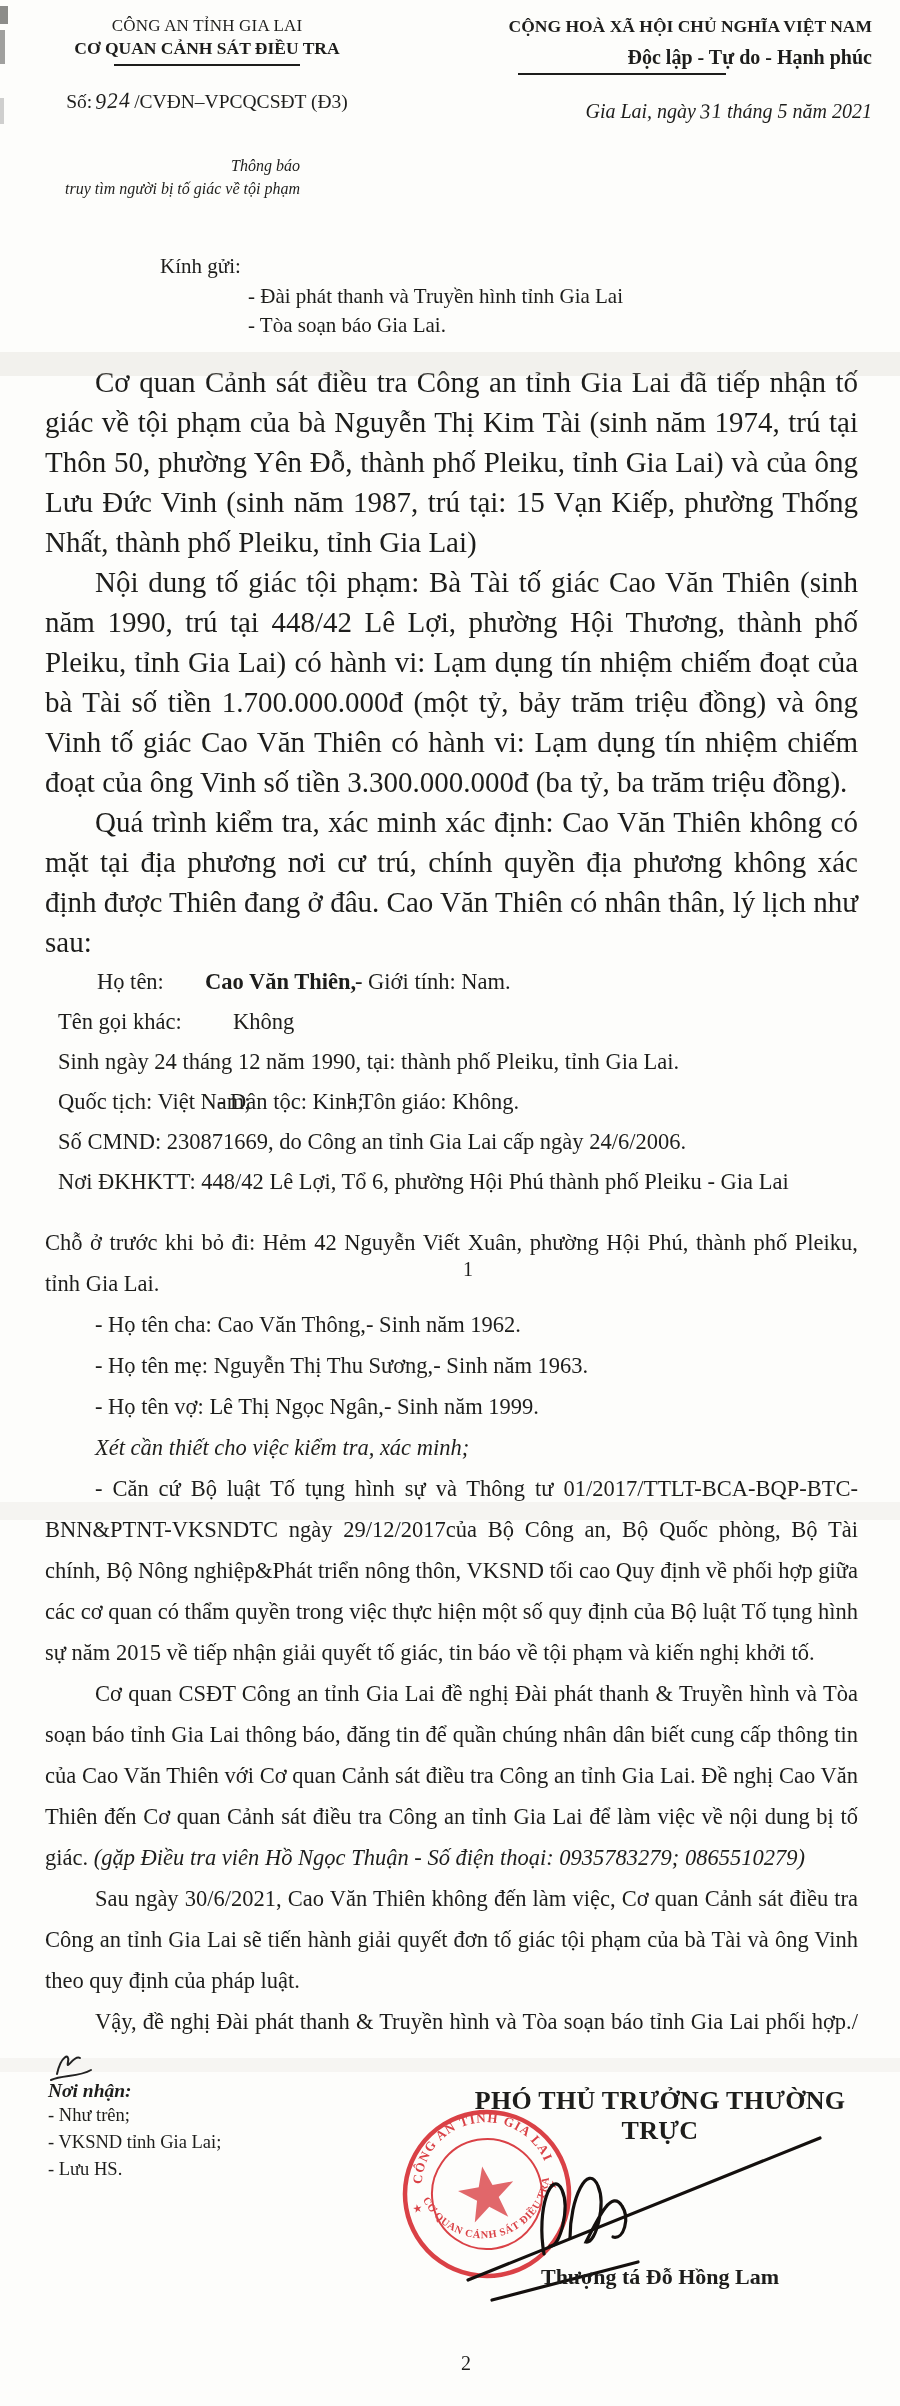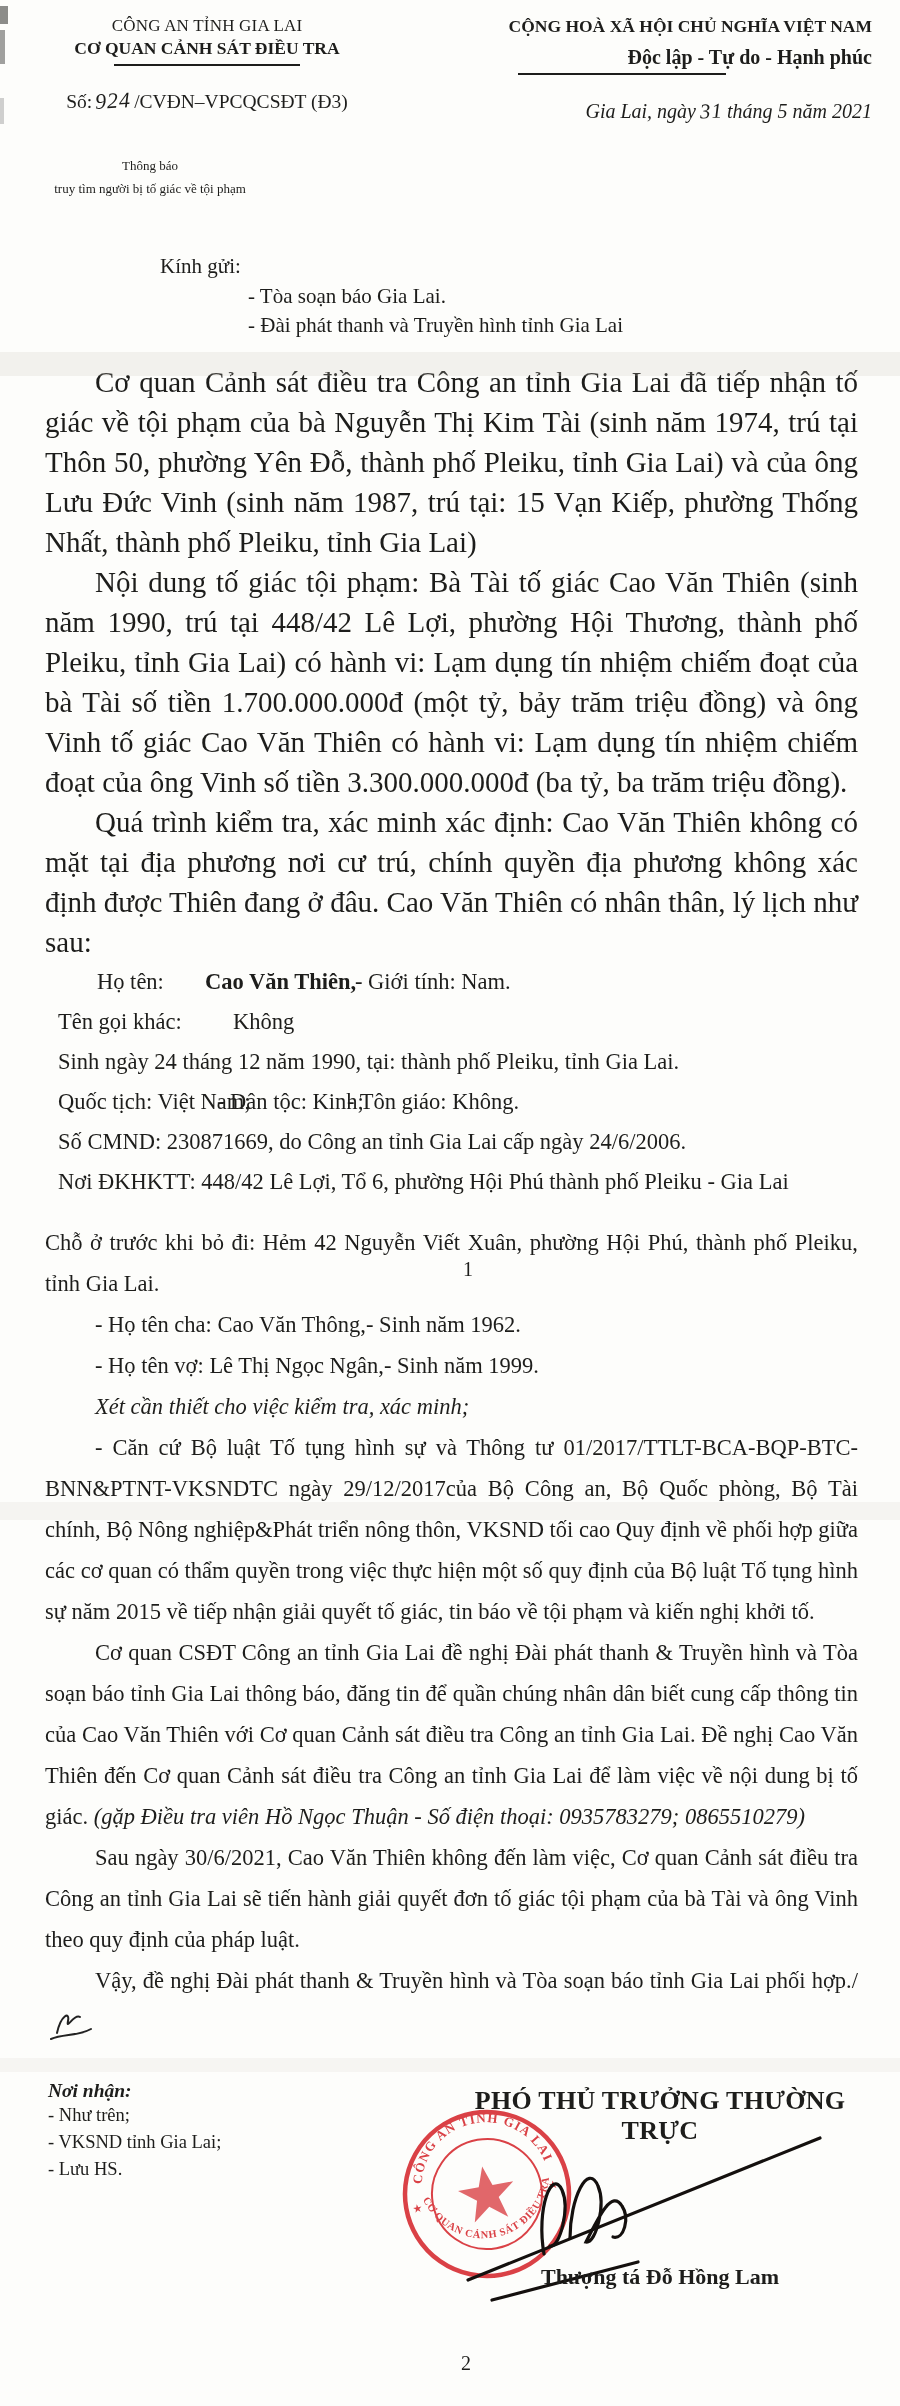--- a/index.html
+++ b/index.html
@@ -28,21 +28,21 @@
   .so-line { margin-top:22px; font-size:19.5px; white-space:nowrap; }
   .hdr-right { flex:1; text-align:right; margin-right:28px; }
   .nat1 { font-size:17.5px; font-weight:bold; }
   .nat2 { font-size:20px; font-weight:bold; margin-top:9px;font-family:Liberation Serif, serif; }
   .rule-r { width:208px; height:2px; background:#1d1d1b; margin:4px auto 0; }
   .date-line { margin-top:24px; font-size:20px; font-style:italic; white-space:nowrap; }
   .hand { font-style:italic; letter-spacing:1px; display:inline-block; transform:rotate(-3deg); }
   .so-line .hand { font-size:22px; margin:0 3px; }
   .date-line .hand { font-size:21px; margin:0 4px; }
 
-  .title { width:300px; margin-top:30px; text-align:center; font-size:13px; line-height:23px; }
+  .title { width:300px; margin-top:30px; text-align:right; font-size:16px; line-height:23px;font-style:italic; }
 
   .kinhgui { margin-top:54px; margin-left:160px; font-size:21px; }
   .kg-items { margin:3px 0 0 88px; line-height:29px; }
 
   .body1 { margin:22px 42px 0 45px; font-size:29px; line-height:40px; text-align:justify; }
   .body1 p { margin:0; text-indent:50px; }
 
   .iline { margin:0 42px 0 45px; font-size:22.5px; line-height:40px; white-space:nowrap; }
   .ind52 { padding-left:52px; }
   .ind13 { padding-left:13px; }
@@ -108,22 +108,22 @@
   </div>
 
   <div class="title">
     <div>Thông báo</div>
     <div>truy tìm người bị tố giác về tội phạm</div>
   </div>
 
   <div class="kinhgui">
     <div>Kính gửi:</div>
     <div class="kg-items">
+      <div>- Đài phát thanh và Truyền hình tỉnh Gia Lai</div>
       <div>- Tòa soạn báo Gia Lai.</div>
-      <div>- Đài phát thanh và Truyền hình tỉnh Gia Lai</div>
     </div>
   </div>
 
   <div class="body1">
     <p>Cơ quan Cảnh sát điều tra Công an tỉnh Gia Lai đã tiếp nhận tố giác về tội phạm của bà Nguyễn Thị Kim Tài (sinh năm 1974, trú tại Thôn 50, phường Yên Đỗ, thành phố Pleiku, tỉnh Gia Lai) và  của ông Lưu Đức Vinh (sinh năm 1987, trú tại: 15 Vạn Kiếp, phường Thống Nhất, thành phố Pleiku, tỉnh Gia Lai)</p>
     <p>Nội dung tố giác tội phạm: Bà Tài tố giác Cao Văn Thiên (sinh năm 1990, trú tại 448/42 Lê Lợi, phường Hội Thương, thành phố Pleiku, tỉnh Gia Lai) có hành vi: Lạm dụng tín nhiệm chiếm đoạt của bà Tài số tiền 1.700.000.000đ (một tỷ, bảy trăm triệu đồng) và ông Vinh tố giác Cao Văn Thiên có hành vi: Lạm dụng tín nhiệm chiếm đoạt của ông Vinh số tiền 3.300.000.000đ (ba tỷ, ba trăm triệu đồng).</p>
     <p>Quá trình kiểm tra, xác minh xác định: Cao Văn Thiên không có mặt tại địa phương nơi cư trú, chính quyền địa phương không xác định được Thiên đang ở đâu. Cao Văn Thiên có nhân thân, lý lịch như sau:</p>
   </div>
 
   <div class="iline ind52"><span class="w108">Họ tên:</span><span class="b w150">Cao Văn Thiên,</span><span>- Giới tính: Nam.</span></div>
@@ -133,20 +133,21 @@
   <div class="iline ind13">Số CMND: 230871669, do Công an tỉnh Gia Lai cấp ngày 24/6/2006.</div>
   <div class="iline ind13">Nơi ĐKHKTT: 448/42 Lê Lợi, Tổ 6, phường Hội Phú thành phố Pleiku - Gia Lai</div>
 
   <div class="pagenum">1</div>
 
   <div class="page2">
     <div class="body2">
       <p class="noind">Chỗ ở trước khi bỏ đi: Hẻm 42 Nguyễn Viết Xuân, phường Hội Phú, thành phố Pleiku, tỉnh Gia Lai.</p>
     </div>
     <div class="fam"><span class="c1">- Họ tên cha: Cao Văn Thông,</span><span>- Sinh năm 1962.</span></div>
+    <div class="fam"><span class="c1">- Họ tên mẹ: Nguyễn Thị Thu Sương,</span><span>- Sinh năm 1963.</span></div>
     <div class="fam"><span class="c1">- Họ tên vợ: Lê Thị Ngọc Ngân,</span><span>- Sinh năm 1999.</span></div>
     <div class="xet">Xét cần thiết cho việc kiểm tra, xác minh;</div>
     <div class="body2">
       <p>- Căn cứ Bộ luật Tố tụng hình sự và Thông tư 01/2017/TTLT-BCA-BQP-BTC-BNN&amp;PTNT-VKSNDTC ngày 29/12/2017của Bộ Công an, Bộ Quốc phòng, Bộ Tài chính, Bộ Nông nghiệp&amp;Phát triển nông thôn, VKSND tối cao Quy định về phối hợp giữa các cơ quan có thẩm quyền trong việc thực hiện một số quy định của Bộ luật Tố tụng hình sự năm 2015 về tiếp nhận giải quyết tố giác, tin báo về tội phạm và kiến nghị khởi tố.</p>
       <p><span>Cơ quan CSĐT Công an tỉnh Gia Lai đề nghị Đài phát thanh &amp; Truyền hình và Tòa soạn báo tỉnh Gia Lai thông báo, đăng tin để quần chúng nhân dân biết cung cấp thông tin của Cao Văn Thiên với Cơ quan Cảnh sát điều tra Công an tỉnh Gia Lai. Đề nghị Cao Văn Thiên đến Cơ quan Cảnh sát điều tra Công an tỉnh Gia Lai để làm việc về nội dung bị tố giác. </span><span class="ital">(gặp Điều tra viên Hồ Ngọc Thuận - Số điện thoại: 0935783279; 0865510279)</span></p>
       <p>Sau ngày 30/6/2021, Cao Văn Thiên không đến làm việc, Cơ quan Cảnh sát điều tra Công an tỉnh Gia Lai sẽ tiến hành giải quyết đơn tố giác tội phạm của bà Tài và ông Vinh theo quy định của pháp luật.</p>
       <p><span>Vậy, đề nghị Đài phát thanh &amp; Truyền hình và Tòa soạn báo tỉnh Gia Lai phối hợp./</span><svg class="paraph-svg" width="44" height="34" viewBox="0 0 44 34">
             <g fill="none" stroke="#222" stroke-width="2" stroke-linecap="round">
               <path d="M8,26 C12,8 21,4 19,14 C17,24 25,6 31,10"></path>
               <path d="M2,32 C14,27 30,29 42,22"></path>

